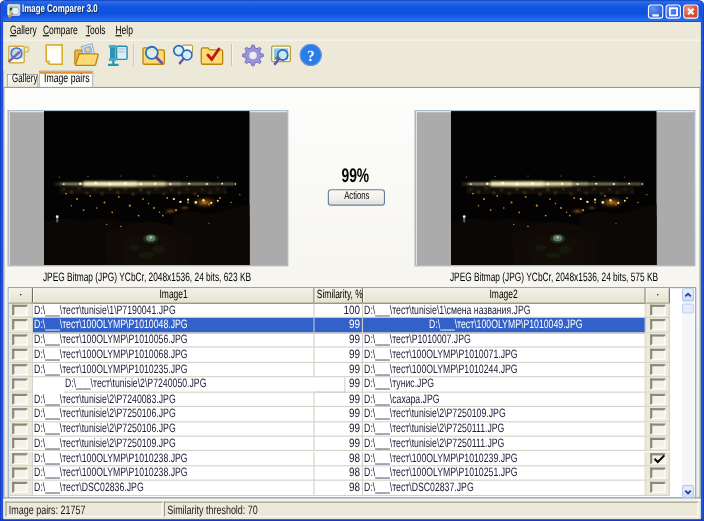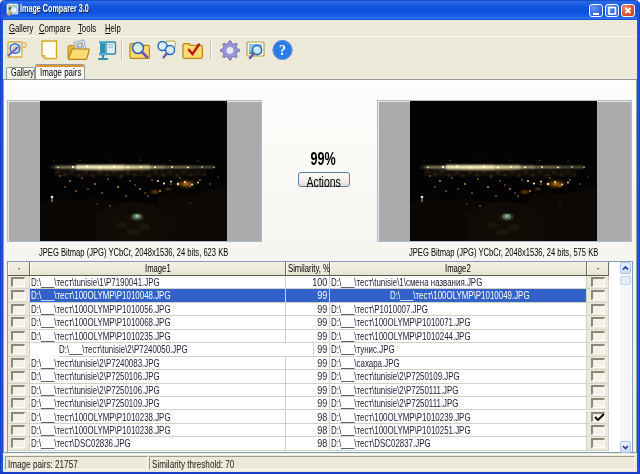--- a/index.html
+++ b/index.html
@@ -41,21 +41,21 @@
 .page{position:absolute;left:3px;top:79px;width:634px;height:374px;box-sizing:border-box;border:1px solid #919b9c;background:linear-gradient(180deg,#fdfdfc 0%,#f7f6f1 40%,#f1efe7 100%);}
 
 .thumb{position:absolute;width:253px;height:140px;border:1px solid #aebccd;background:#ababab;overflow:hidden;box-shadow:inset 1px 1px 0 rgba(255,255,255,0.7);}
 .th1{left:3px;top:20px;}
 .th2{left:373px;top:20px;}
 .thumb svg{position:absolute;left:32px;top:0px;}
 .cap{position:absolute;top:166px;font-size:11px;color:#000;}
 .cap .tx{transform:scaleX(0.69);transform-origin:0 50%;}
 .simpct{position:absolute;left:261px;top:69px;width:116px;text-align:center;font-size:18px;font-weight:bold;color:#000;}
 .simpct .tx{transform:scaleX(0.70);transform-origin:50% 50%;}
-.actbtn{position:absolute;left:294px;top:92px;width:52px;height:15px;box-sizing:border-box;border:1px solid #5f7d9c;border-radius:3px;background:linear-gradient(180deg,#f8f8f5 0%,#f1f0ec 60%,#e0ddd3 100%);font-size:15px;text-align:center;color:#000;}
+.actbtn{position:absolute;left:294px;top:92px;width:52px;height:15px;box-sizing:border-box;border:1px solid #5f7d9c;border-radius:3px;background:linear-gradient(180deg,#f8f8f5 0%,#f1f0ec 60%,#e0ddd3 100%);font-size:10px;text-align:center;color:#000;}
 .actbtn .tx{transform:scaleX(0.70);transform-origin:50% 50%;position:relative;top:0px;}
 
 .grid{position:absolute;left:3px;top:181px;width:626px;height:192px;box-sizing:border-box;border:1px solid #7f9db9;background:#fff;}
 .ghead{position:absolute;left:0;top:0;width:601px;height:14px;background:#ebe8d7;border-bottom:1px solid #5c5c54;box-sizing:border-box;}
 .hcell{position:absolute;top:0;height:13px;box-sizing:border-box;font-size:11px;text-align:center;color:#000;border-right:1px solid #6e6e64;border-left:1px solid #fffef4;background:linear-gradient(180deg,#f4f2e7,#e6e3d0);white-space:nowrap;line-height:13px;}
 .hcell .tx{position:absolute;top:0;transform:scaleX(0.70);transform-origin:0 50%;line-height:13px;}
 .grow{position:absolute;left:0;width:624px;height:14px;font-size:11px;color:#21213a;}
 .gcell{position:absolute;top:0;height:13.45px;box-sizing:border-box;border-bottom:1px solid #d2d2c8;border-right:1px solid #d2d2c8;white-space:nowrap;overflow:hidden;padding:0 2px 0 1px;line-height:13px;}
 .gcell .tx{transform:scaleX(0.72);}
 .num{text-align:right;}

